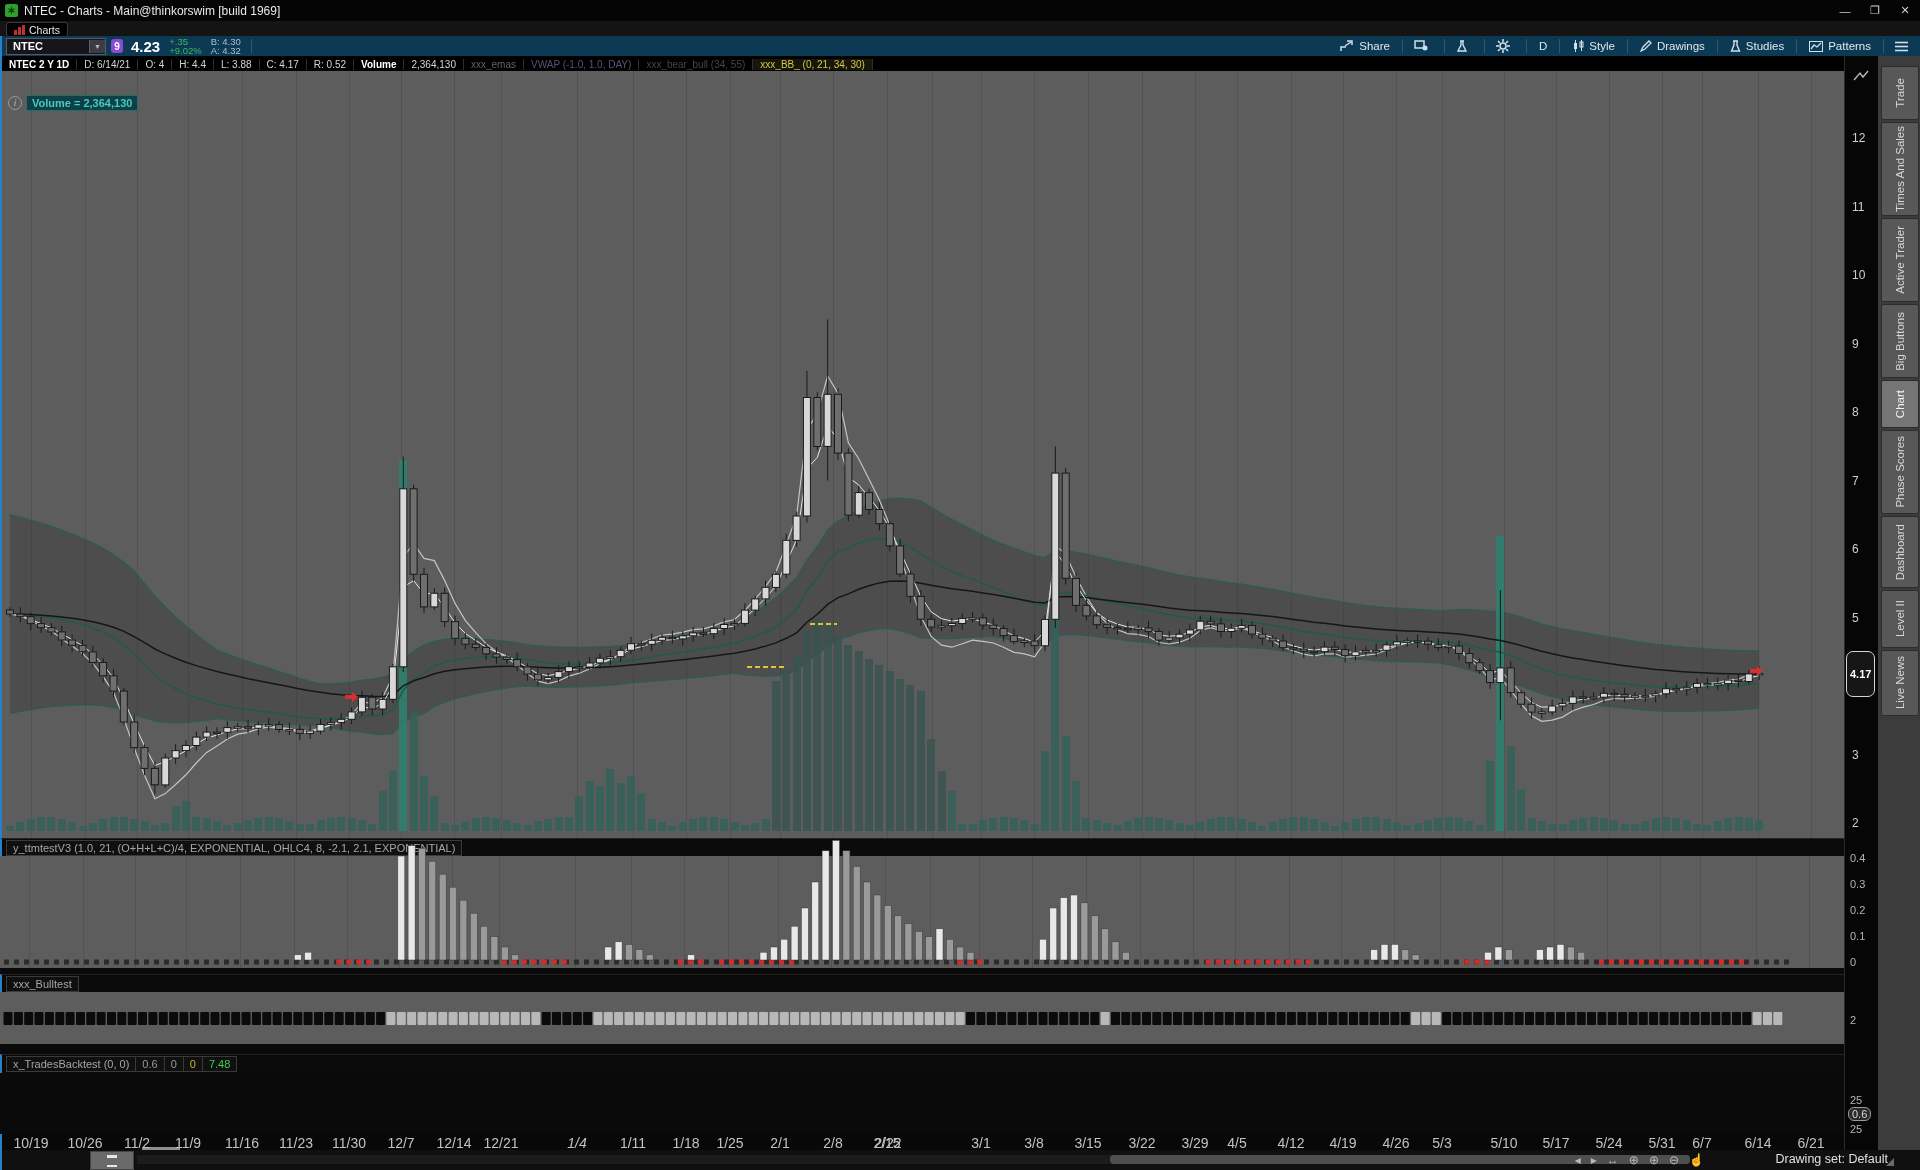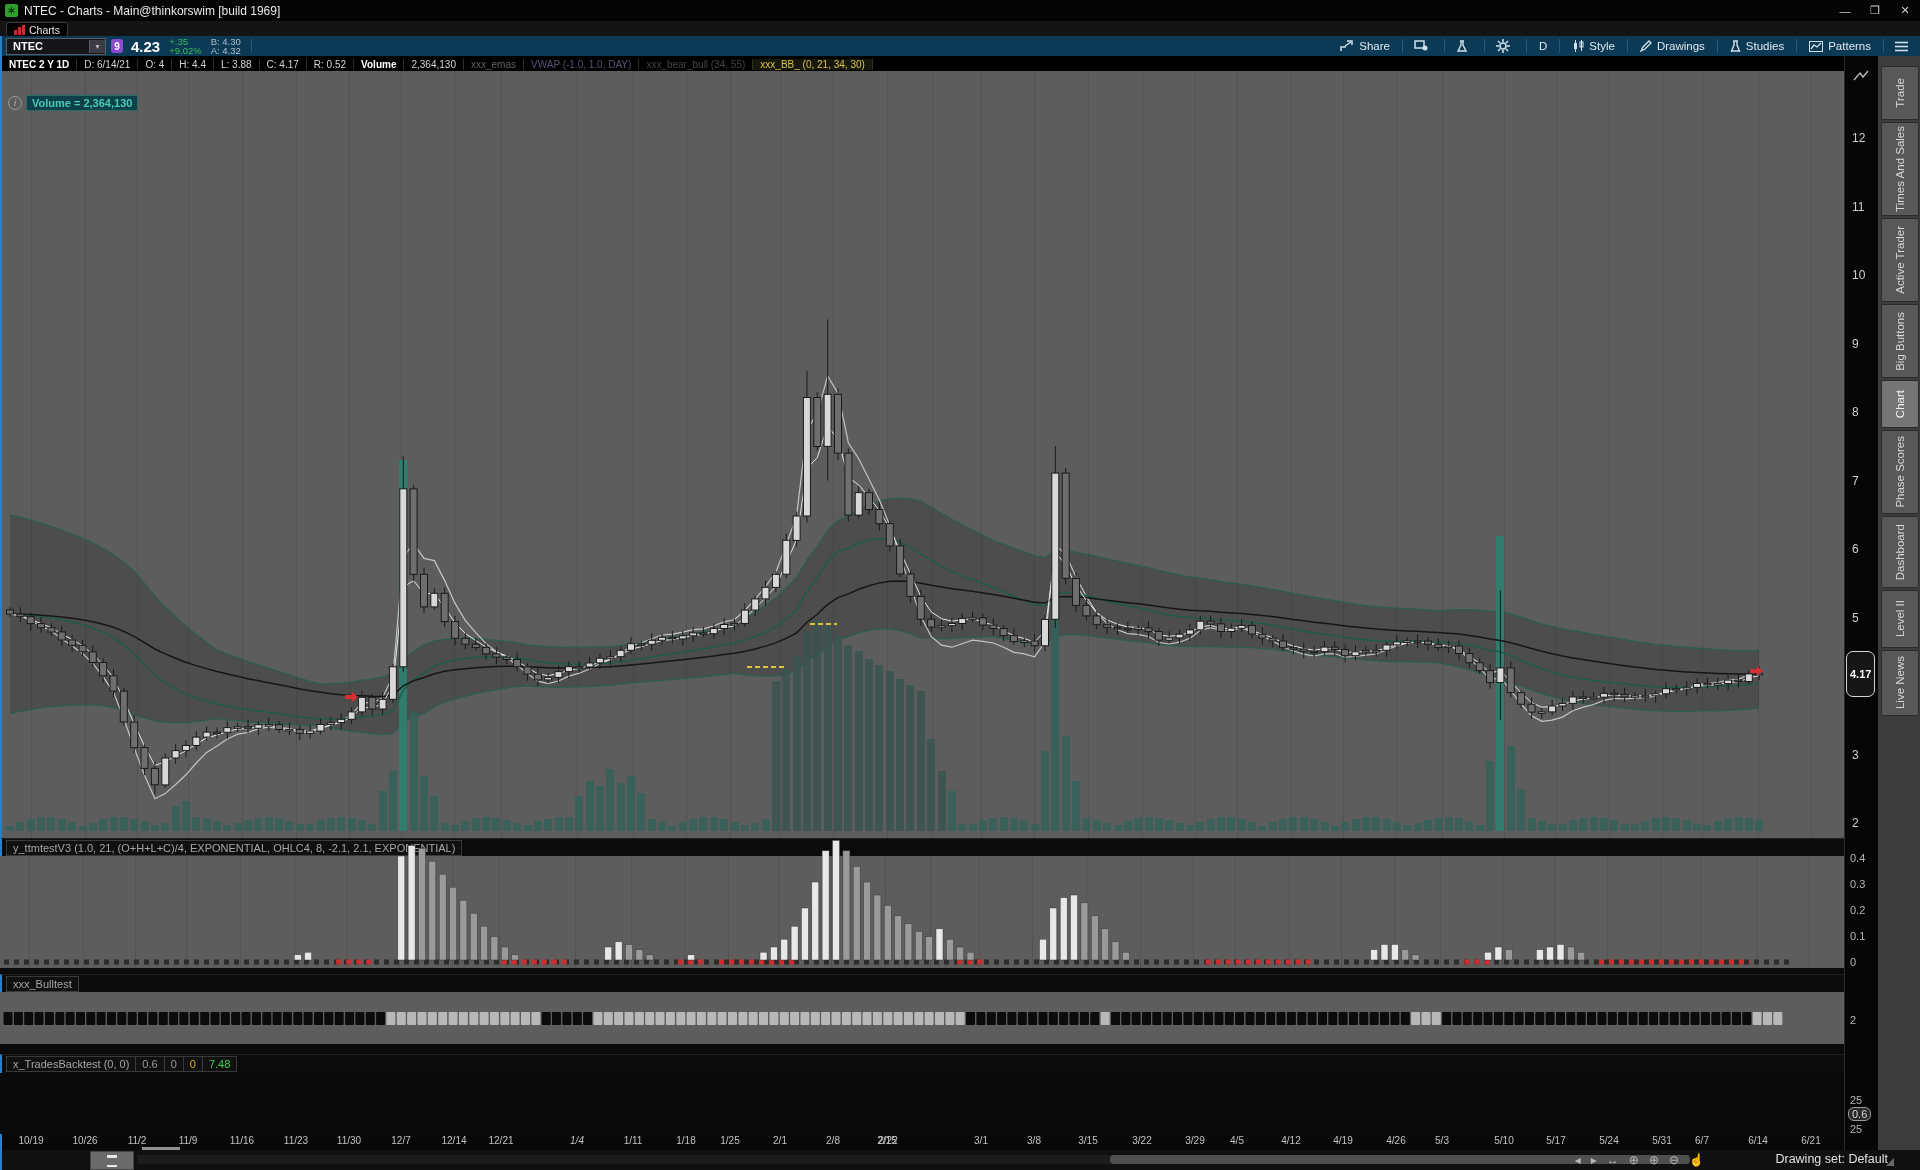--- a/index.html
+++ b/index.html
@@ -60,21 +60,21 @@
   .btcell.green{color:#3fd04a;}
   
   #badgerow{position:absolute;left:4px;top:1077px;display:flex;gap:2px;}
   .badge{font-size:11px;font-weight:bold;padding:2px 4px;border:1px solid #666;white-space:nowrap;}
   .badge.white{background:#f2f2f2;color:#000;border-color:#999;}
   .badge.pink{background:#f5b6b8;color:#1a1a1a;border-color:#b98a8c;}
   .badge.green{background:#b2e8b2;color:#1a4a1a;border-color:#7cb87c;}
   .badge.hod{background:#2ce62c;color:#0a3c0a;border-color:#25b425;}
   
   #daterow{position:absolute;left:0;top:1134px;width:1844px;height:16px;background:#080808;border-left:2px solid #2a7fc9;}
-  .dtick{position:absolute;top:1px;transform:translateX(-50%);font-size:10px;color:#c2c2c2;white-space:nowrap;}
+  .dtick{position:absolute;top:1px;transform:translateX(-50%);font-size:14px;color:#c2c2c2;white-space:nowrap;}
   #datemark{position:absolute;left:140px;top:13px;width:38px;height:3px;background:#8f8f8f;}
   
   #axiscol{position:absolute;left:1844px;top:56px;width:34px;height:1096px;background:#060606;border-left:1px solid #2a2a2a;}
   .ptick{position:absolute;left:7px;transform:translateY(-50%);font-size:12px;color:#cfcfcf;}
   .stick{position:absolute;left:5px;transform:translateY(-50%);font-size:11px;color:#b5b5b5;}
   #pbadge{position:absolute;left:1px;transform:translateY(-50%);border:1px solid #d5d5d5;border-radius:7px;background:#161616;color:#fff;font-size:11px;font-weight:bold;padding:16px 3px;}
   #btbadge{position:absolute;left:3px;transform:translateY(-50%);border:1px solid #999;border-radius:6px;background:#2a2a2a;color:#d8d8d8;font-size:11px;padding:0 3px;}
   #axpencil{position:absolute;left:8px;top:14px;}
   
   #sidebar{position:absolute;left:1878px;top:56px;width:42px;height:1096px;background:#3c3c3c;}

